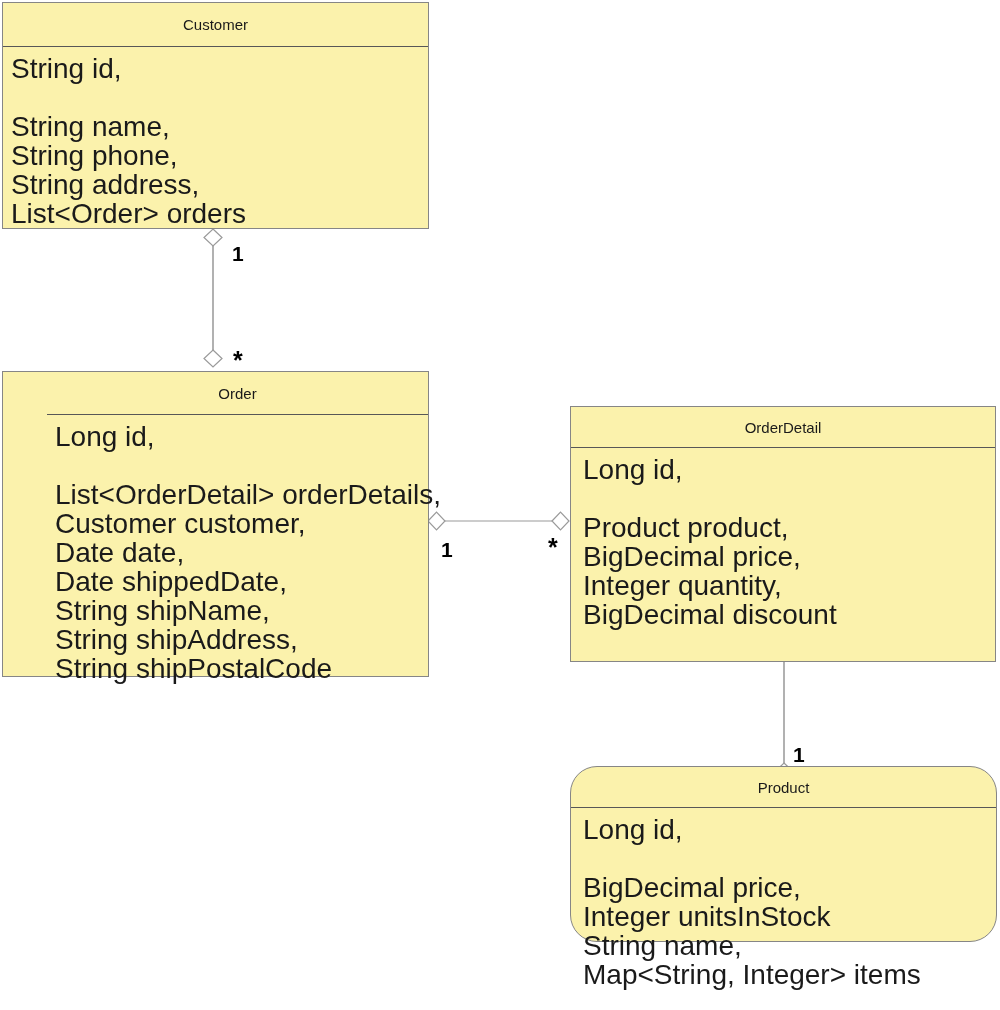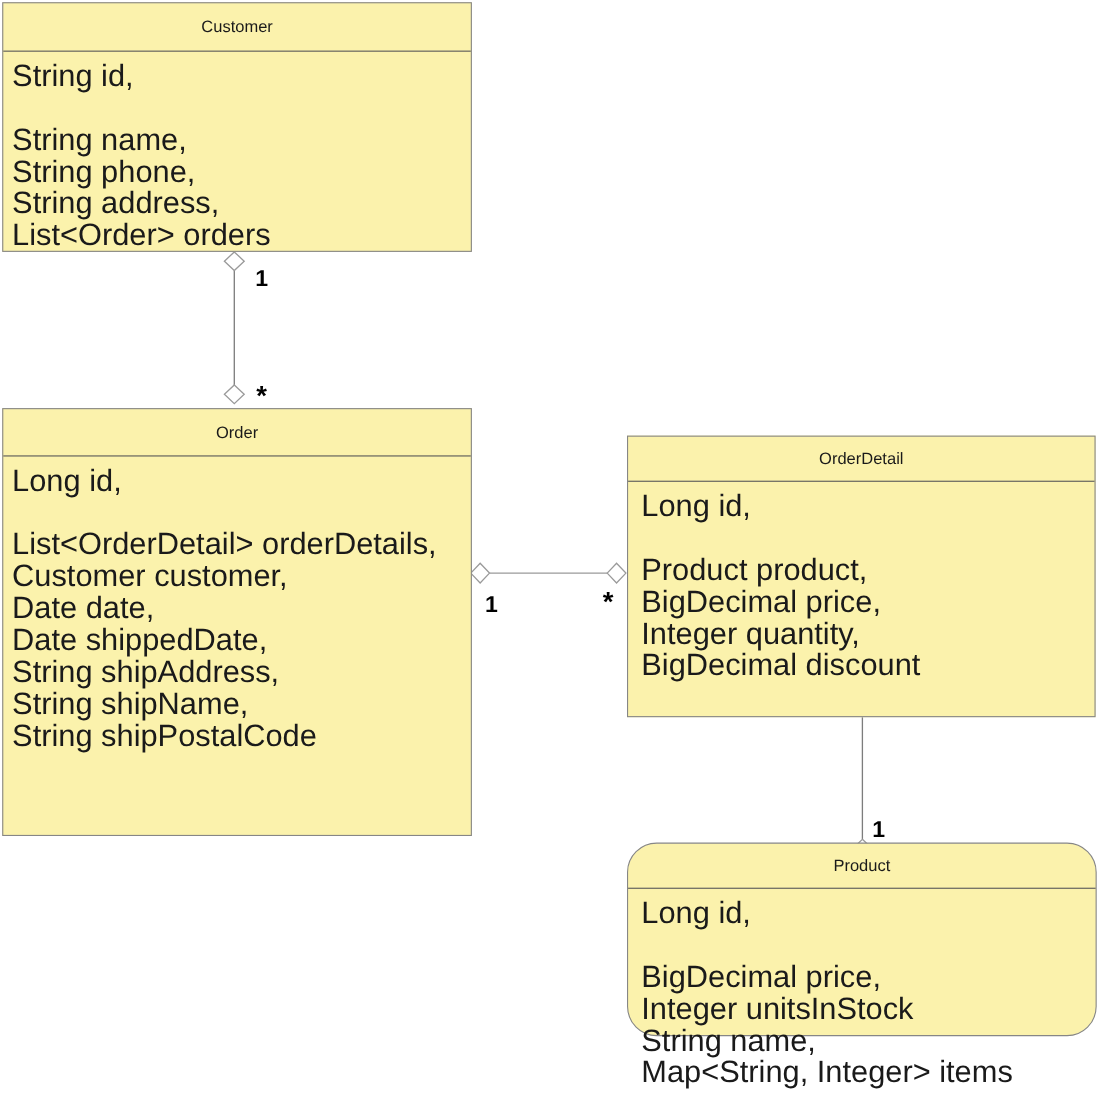--- a/index.html
+++ b/index.html
@@ -118,36 +118,36 @@
     <div class="uml-body">
       <div class="uml-attr">String id,</div>
       <div class="uml-attr blank"></div>
       <div class="uml-attr">String name,</div>
       <div class="uml-attr">String phone,</div>
       <div class="uml-attr">String address,</div>
       <div class="uml-attr">List&lt;Order&gt; orders</div>
     </div>
   </div>
 
-  <div class="uml-class" style="left:2px; top:371px; width:427px; height:389px;">
+  <div class="uml-class" style="left:2px; top:371px; width:427px; height:306px;padding-left:44px;">
     <div class="uml-header" style="height:43px;">Order</div>
     <div class="uml-body">
       <div class="uml-attr">Long id,</div>
       <div class="uml-attr blank"></div>
       <div class="uml-attr">List&lt;OrderDetail&gt; orderDetails,</div>
       <div class="uml-attr">Customer customer,</div>
       <div class="uml-attr">Date date,</div>
       <div class="uml-attr">Date shippedDate,</div>
+      <div class="uml-attr">String shipName,</div>
       <div class="uml-attr">String shipAddress,</div>
-      <div class="uml-attr">String shipName,</div>
       <div class="uml-attr">String shipPostalCode</div>
     </div>
   </div>
 
-  <div class="uml-class" style="left:570px; top:396px; width:426px; height:256px;">
+  <div class="uml-class" style="left:570px; top:406px; width:426px; height:256px;">
     <div class="uml-header" style="height:41px;">OrderDetail</div>
     <div class="uml-body" style="padding-left:12px;">
       <div class="uml-attr">Long id,</div>
       <div class="uml-attr blank"></div>
       <div class="uml-attr">Product product,</div>
       <div class="uml-attr">BigDecimal price,</div>
       <div class="uml-attr">Integer quantity,</div>
       <div class="uml-attr">BigDecimal discount</div>
     </div>
   </div>

